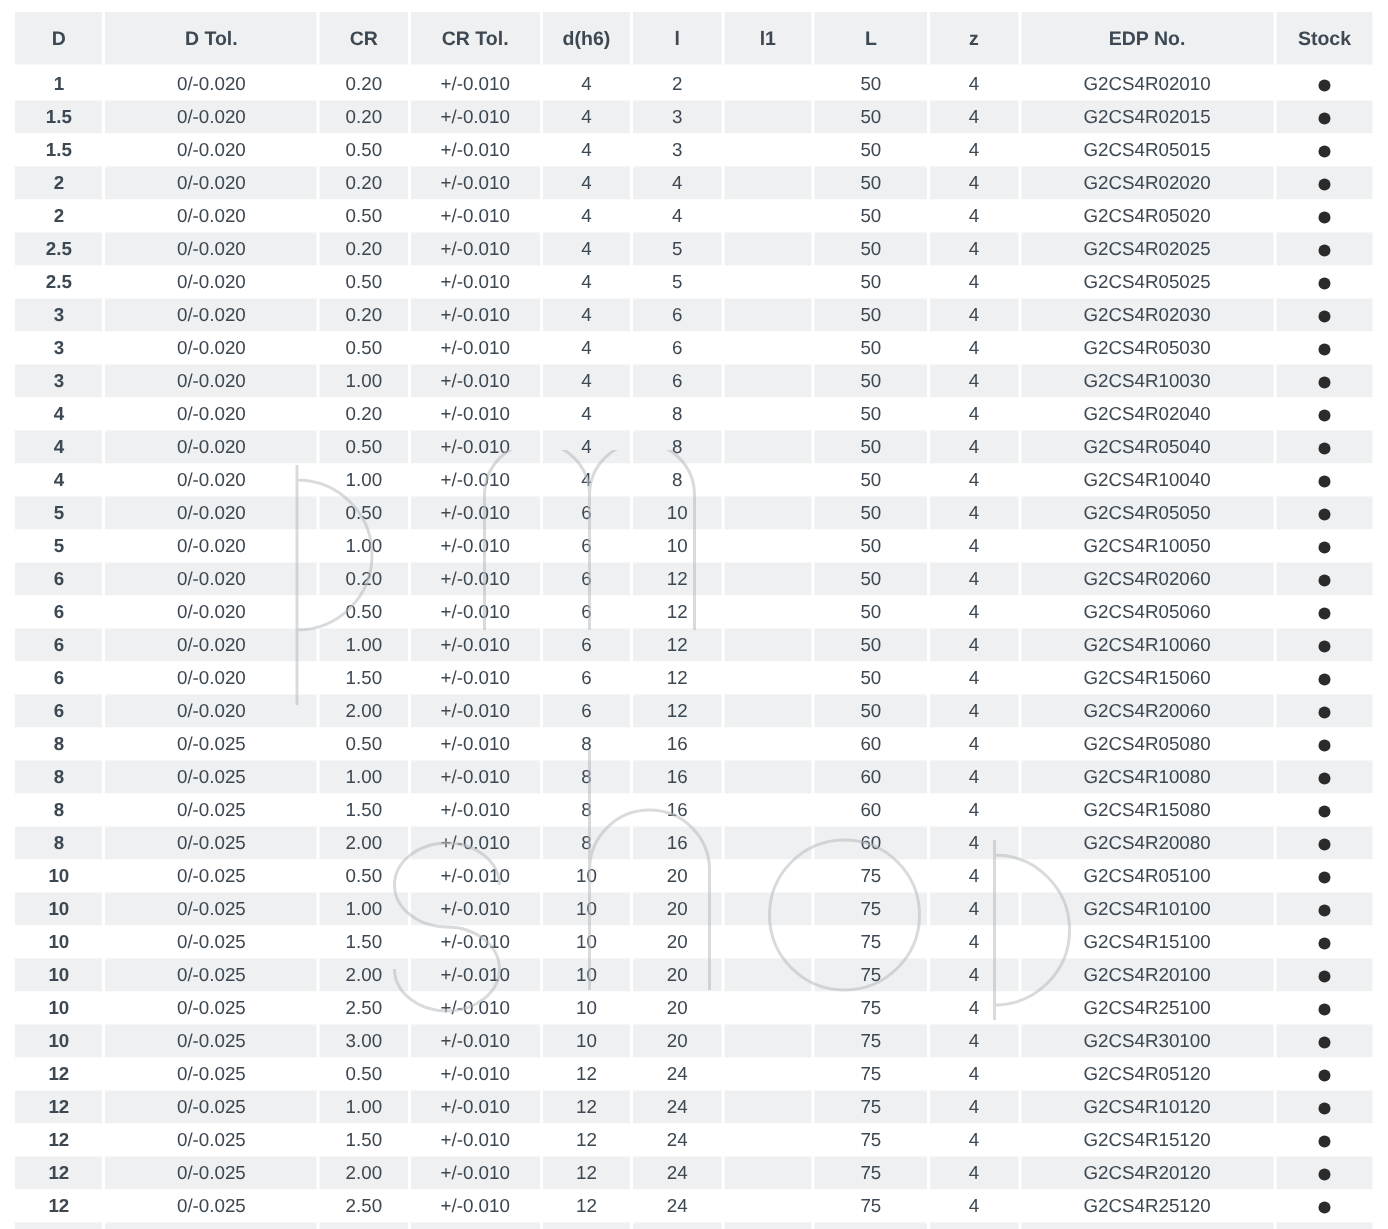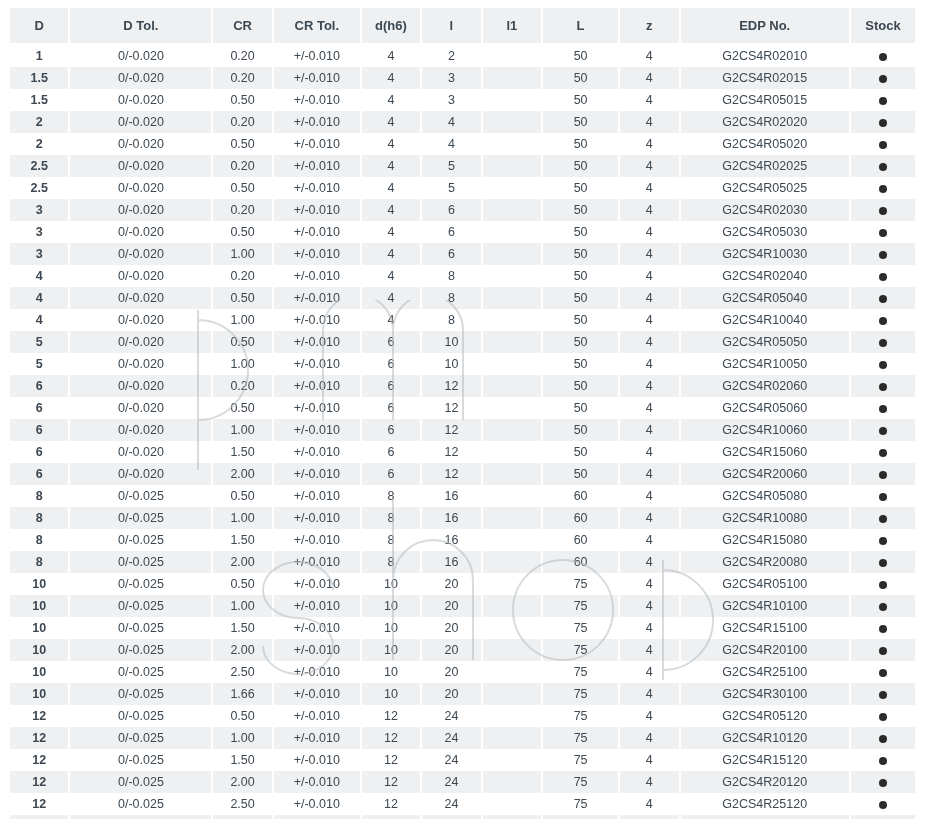--- a/index.html
+++ b/index.html
@@ -484,21 +484,21 @@
           <td>20</td>
           <td></td>
           <td>75</td>
           <td>4</td>
           <td>G2CS4R25100</td>
           <td><span class="stock-dot"></span></td>
         </tr>
         <tr>
           <td>10</td>
           <td>0/-0.025</td>
-          <td>1.66</td>
+          <td>3.00</td>
           <td>+/-0.010</td>
           <td>10</td>
           <td>20</td>
           <td></td>
           <td>75</td>
           <td>4</td>
           <td>G2CS4R30100</td>
           <td><span class="stock-dot"></span></td>
         </tr>
         <tr>

